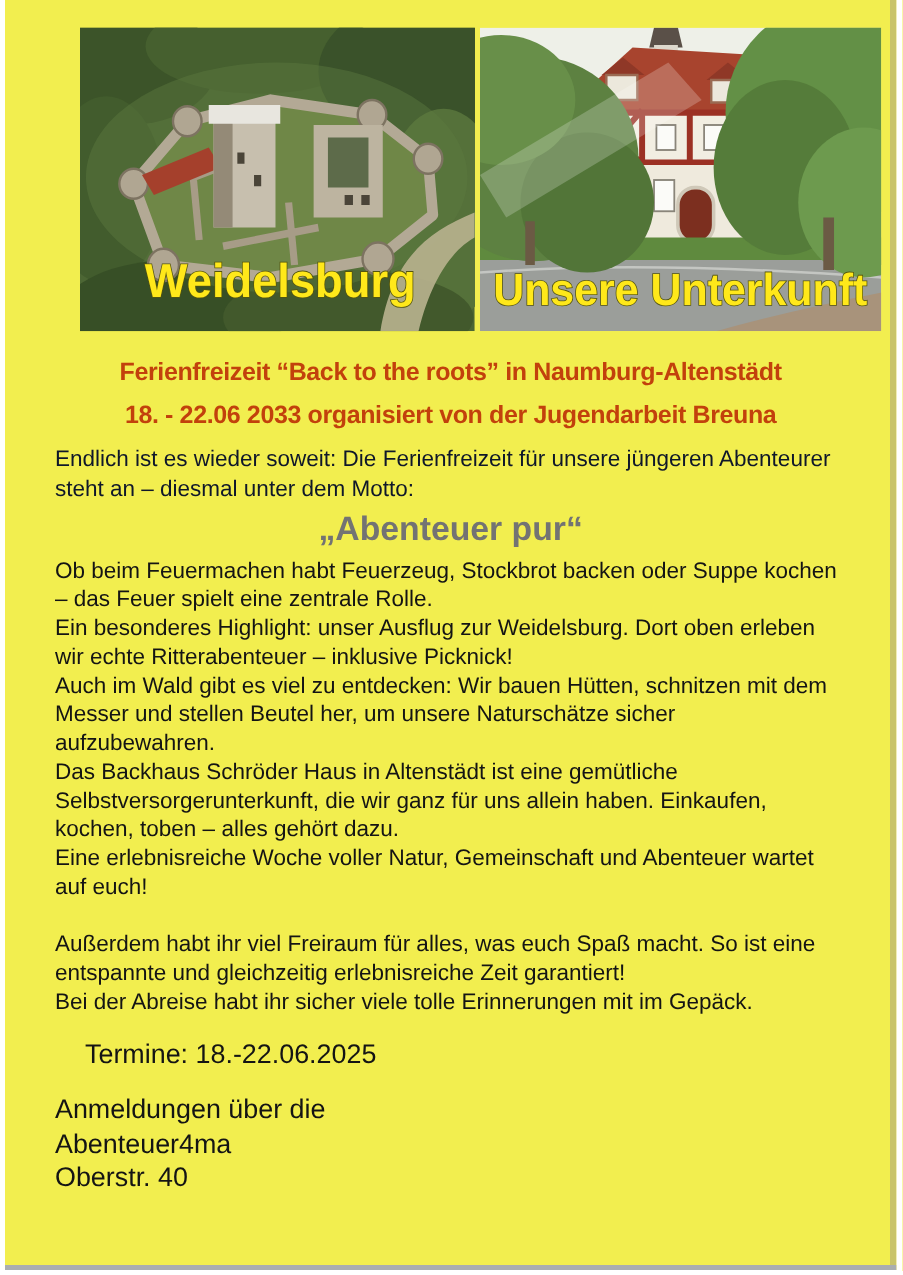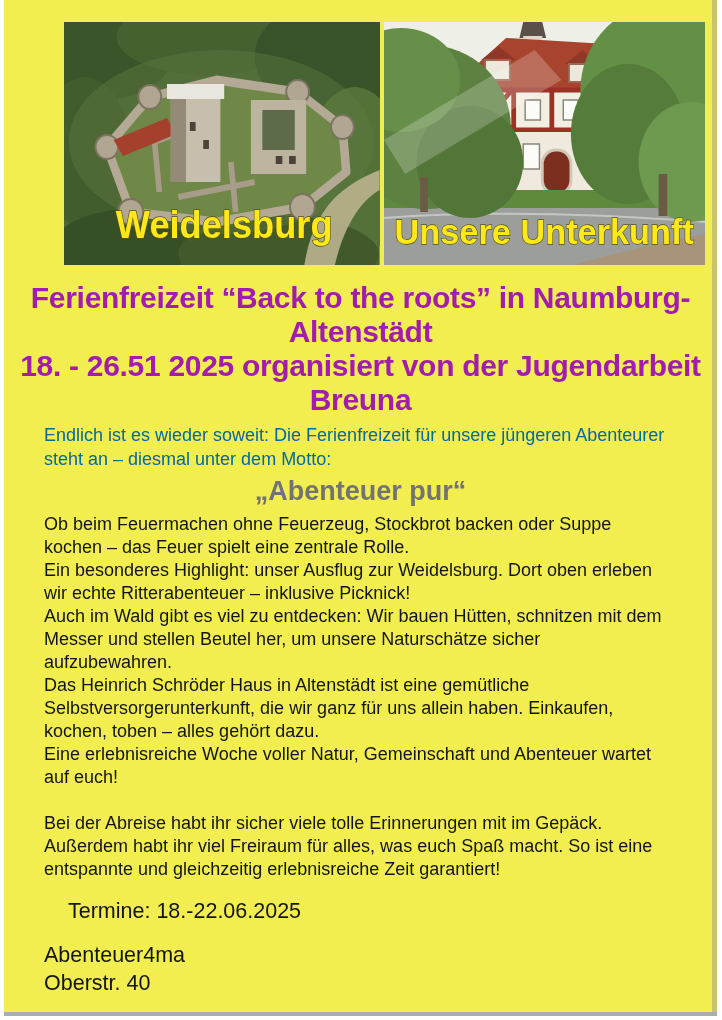--- a/index.html
+++ b/index.html
@@ -28,30 +28,30 @@
     font-family:"Liberation Sans","DejaVu Sans",sans-serif;
     font-weight:bold;
     fill:#FFE81A;
     stroke:#55550e;stroke-width:1.3px;
     paint-order:stroke;
   }
 
   .title{
     margin-top:16px;
     text-align:center;
-    color:#a21caf;
+    color:#c2410c;
     font-weight:bold;
-    font-size:30px;
+    font-size:20px;
     line-height:34px;
     letter-spacing:-0.3px;
   }
 
   .intro{
     margin:6px 40px 0 40px;
-    font-size:18px;line-height:24px;color:#0369a1;
+    font-size:18px;line-height:24px;color:#0f172a;
   }
 
   .motto{
     margin-top:4px;
     text-align:center;
     color:#737373;
     font-weight:bold;
     font-size:27px;
     line-height:32px;
   }
@@ -178,45 +178,46 @@
           <rect x="288" y="152" width="9" height="42" fill="#6b5a44"></rect>
           <path d="M0,118 L158,28 L186,58 L22,152 Z" fill="#ffffff" opacity="0.22"></path>
         </g>
         <text class="caption-text" x="168" y="222" font-size="36" text-anchor="middle">Unsere Unterkunft</text>
       </svg>
     </div>
   </div>
 
   <div class="title">
     <div>Ferienfreizeit “Back to the roots” in Naumburg-Altenstädt</div>
-    <div>18. - 26.51 2025 organisiert von der Jugendarbeit Breuna</div>
+    <div>18. - 22.06 2033 organisiert von der Jugendarbeit Breuna</div>
   </div>
 
   <div class="intro">Endlich ist es wieder soweit: Die Ferienfreizeit für unsere jüngeren Abenteurer steht an – diesmal unter dem Motto:</div>
 
   <div class="motto">„Abenteuer pur“</div>
 
   <div class="paras">
-    <p>Ob beim Feuermachen ohne Feuerzeug, Stockbrot backen oder Suppe kochen – das Feuer spielt eine zentrale Rolle.</p>
+    <p>Ob beim Feuermachen habt Feuerzeug, Stockbrot backen oder Suppe kochen – das Feuer spielt eine zentrale Rolle.</p>
     <p>Ein besonderes Highlight: unser Ausflug zur Weidelsburg. Dort oben erleben wir echte Ritterabenteuer – inklusive Picknick!</p>
     <p>Auch im Wald gibt es viel zu entdecken: Wir bauen Hütten, schnitzen mit dem Messer und stellen Beutel her, um unsere Naturschätze sicher aufzubewahren.</p>
-    <p>Das Heinrich Schröder Haus in Altenstädt ist eine gemütliche Selbstversorgerunterkunft, die wir ganz für uns allein haben. Einkaufen, kochen, toben – alles gehört dazu.</p>
+    <p>Das Backhaus Schröder Haus in Altenstädt ist eine gemütliche Selbstversorgerunterkunft, die wir ganz für uns allein haben. Einkaufen, kochen, toben – alles gehört dazu.</p>
     <p>Eine erlebnisreiche Woche voller Natur, Gemeinschaft und Abenteuer wartet auf euch!</p>
   </div>
 
   <div class="paras paras2">
+    <p>Außerdem habt ihr viel Freiraum für alles, was euch Spaß macht. So ist eine entspannte und gleichzeitig erlebnisreiche Zeit  garantiert!</p>
     <p>Bei der Abreise habt ihr sicher viele tolle Erinnerungen mit im Gepäck.</p>
-    <p>Außerdem habt ihr viel Freiraum für alles, was euch Spaß macht. So ist eine entspannte und gleichzeitig erlebnisreiche Zeit  garantiert!</p>
   </div>
 
   <div class="details">
     <div>Termine: 18.-22.06.2025</div>
   </div>
 
   <div class="contact">
+    <div>Anmeldungen über die</div>
     <div>Abenteuer4ma</div>
     <div>Oberstr. 40</div>
 
   </div>
 
   <div class="edge-right"></div>
   <div class="edge-bottom"></div>
 </div>
 
 </body></html>

